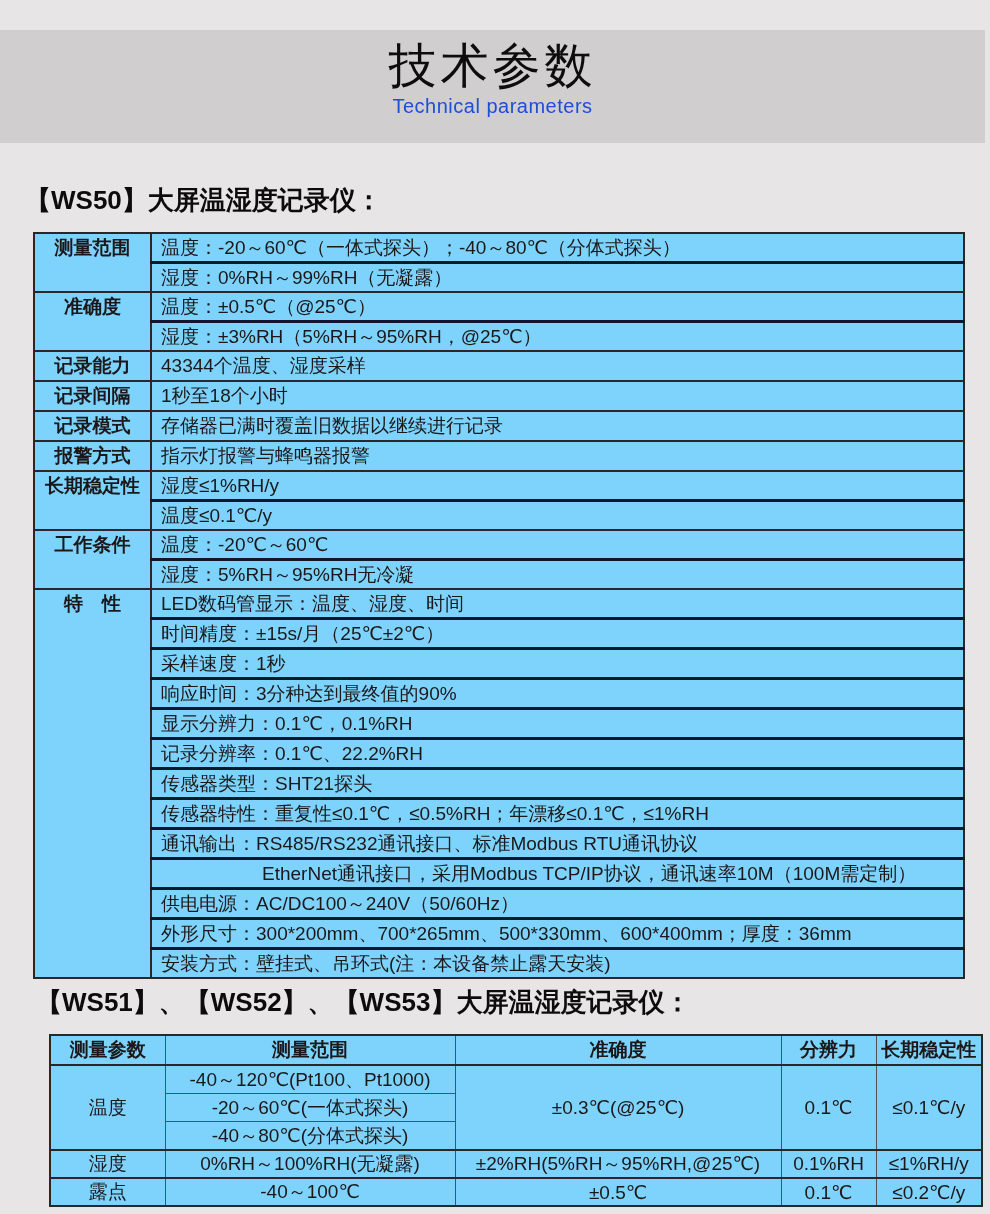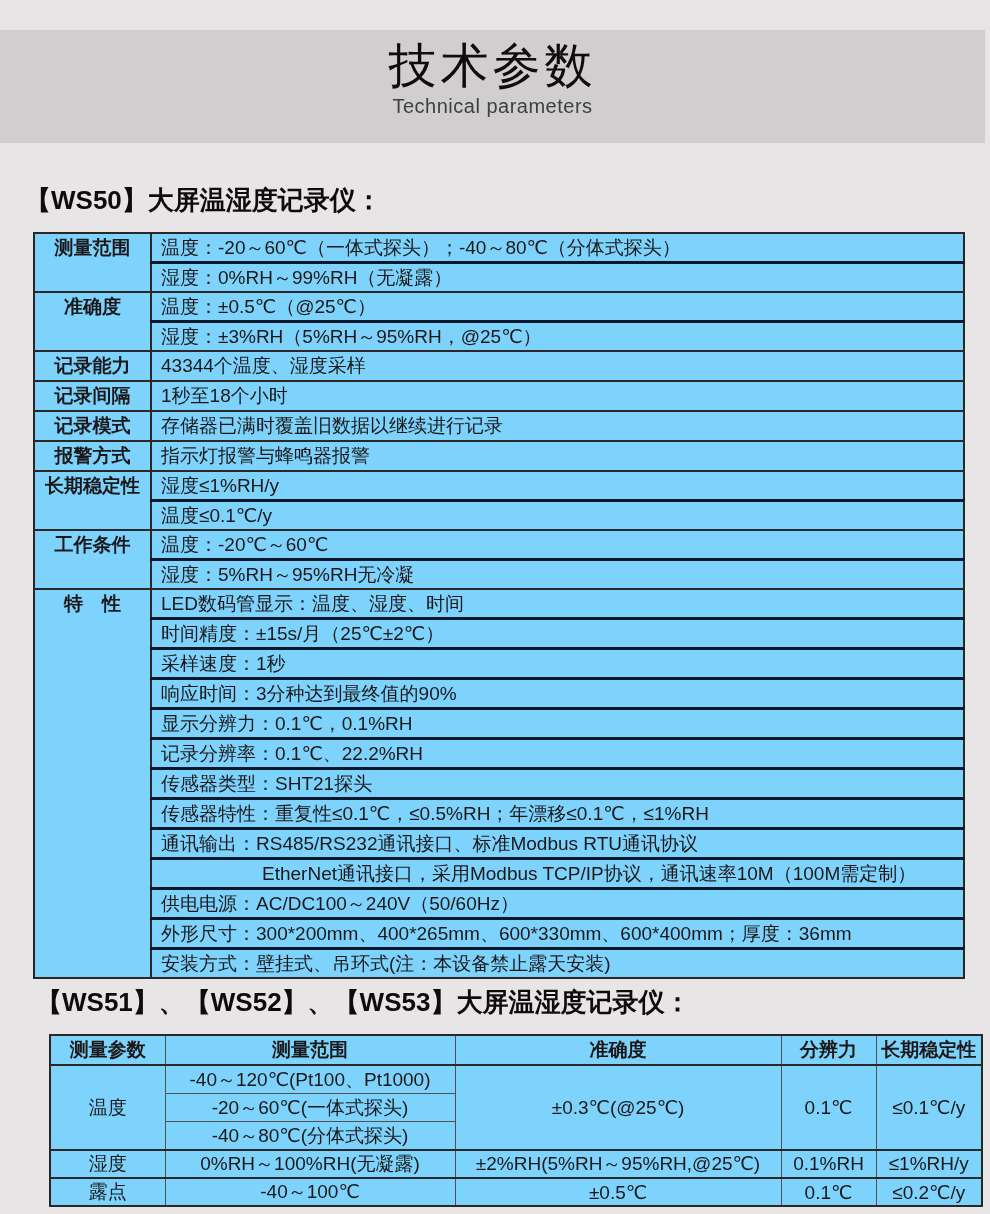--- a/index.html
+++ b/index.html
@@ -11,21 +11,21 @@
   
   .band{
     position:absolute;top:30px;left:0;width:985px;height:113px;
     background:#d0cecf;text-align:center;
   }
   .band .title{
     margin:0;padding-top:8px;font-size:48px;line-height:56px;
     font-weight:normal;letter-spacing:4px;color:#0f0c0d;
   }
   .band .subtitle{
-    font-size:20px;line-height:24px;color:#404040;letter-spacing:0.5px;
+    font-size:20px;line-height:24px;color:#1d4ed8;letter-spacing:0.5px;
   }
   
   .sec-heading{
     position:absolute;font-size:26px;font-weight:bold;color:#0d0b0c;
     white-space:nowrap;
   }
   #heading1{left:25px;top:183px;}
   #heading2{left:36px;top:985px;}
   
   table{border-collapse:collapse;table-layout:fixed;background:#7dd3fc;}
@@ -138,21 +138,21 @@
     <tr>
         <td class="val">通讯输出：RS485/RS232通讯接口、标准Modbus RTU通讯协议</td>
       </tr>
     <tr>
         <td class="val indent">EtherNet通讯接口，采用Modbus TCP/IP协议，通讯速率10M（100M需定制）</td>
       </tr>
     <tr>
         <td class="val">供电电源：AC/DC100～240V（50/60Hz）</td>
       </tr>
     <tr>
-        <td class="val">外形尺寸：300*200mm、400*265mm、600*330mm、600*400mm；厚度：36mm</td>
+        <td class="val">外形尺寸：300*200mm、700*265mm、500*330mm、600*400mm；厚度：36mm</td>
       </tr>
     <tr>
         <td class="val">安装方式：壁挂式、吊环式(注：本设备禁止露天安装)</td>
       </tr>
   </tbody>
 </table>
 
 <div id="heading2" class="sec-heading">【WS51】、【WS52】、【WS53】大屏温湿度记录仪：</div>
 
 <table id="t2">

